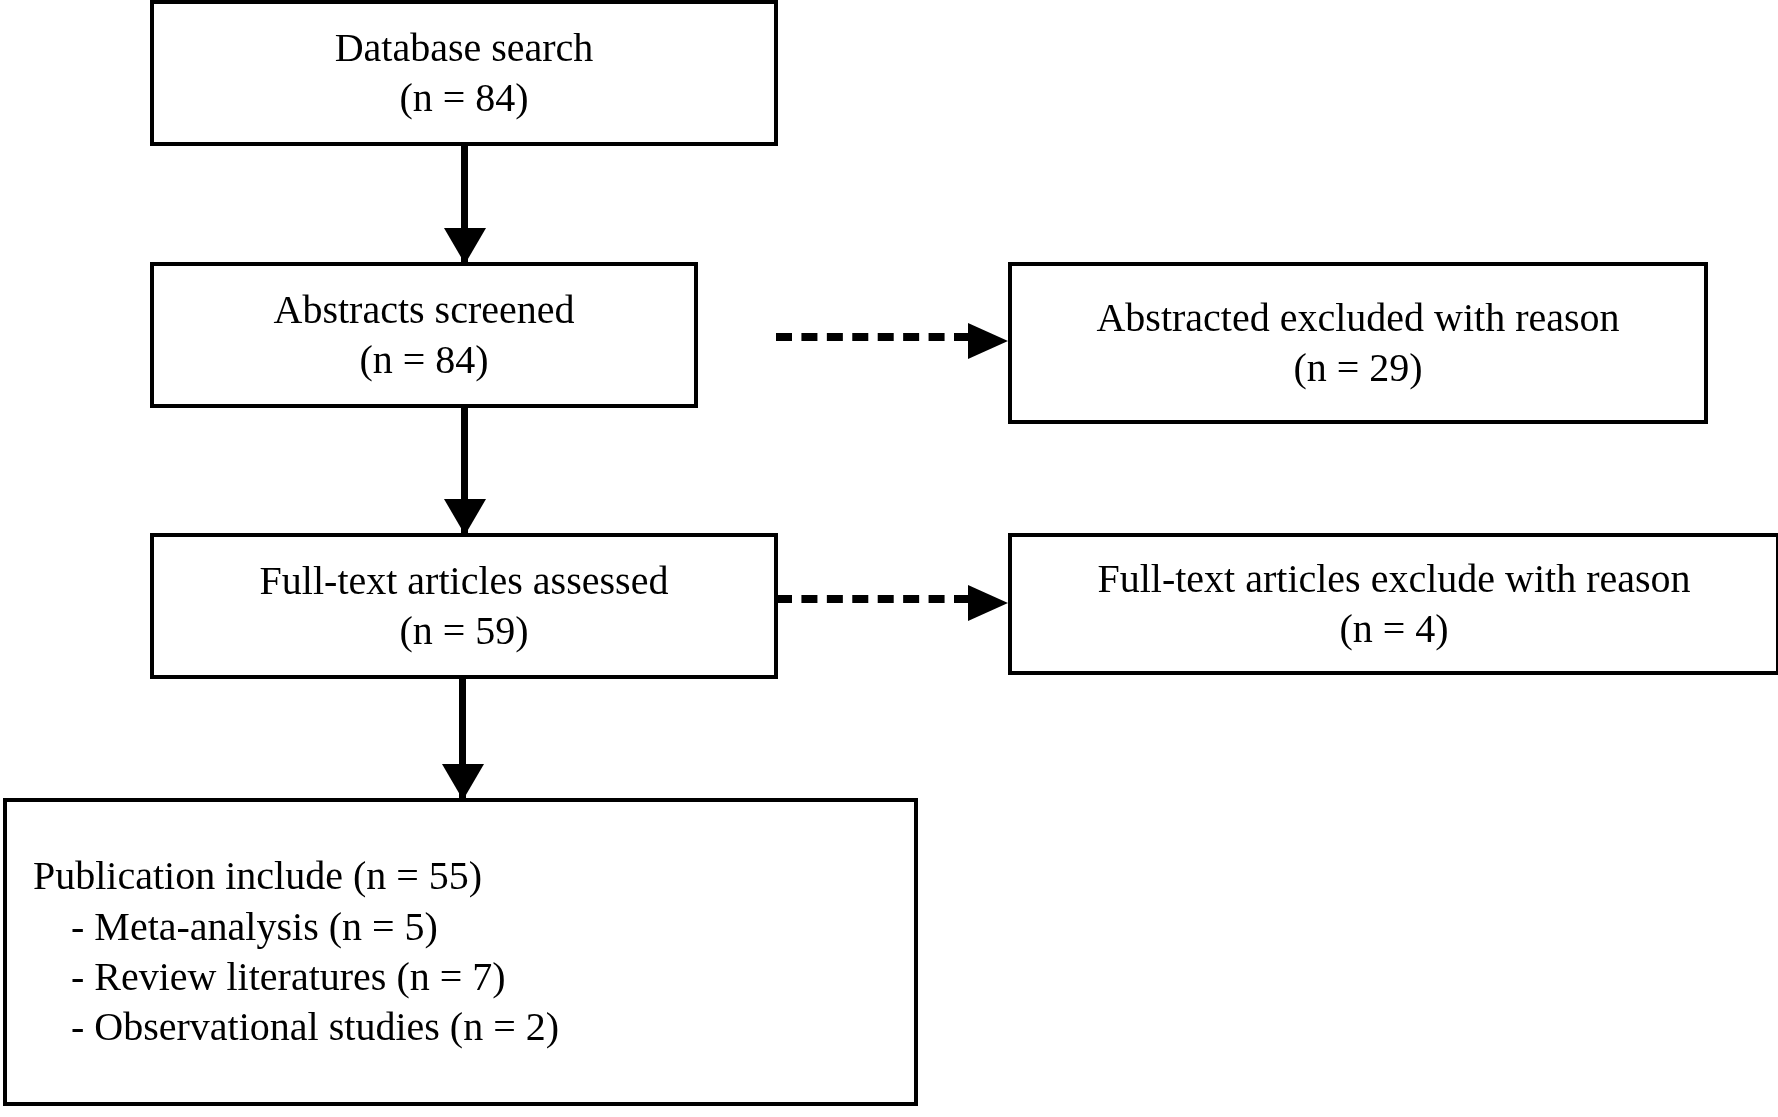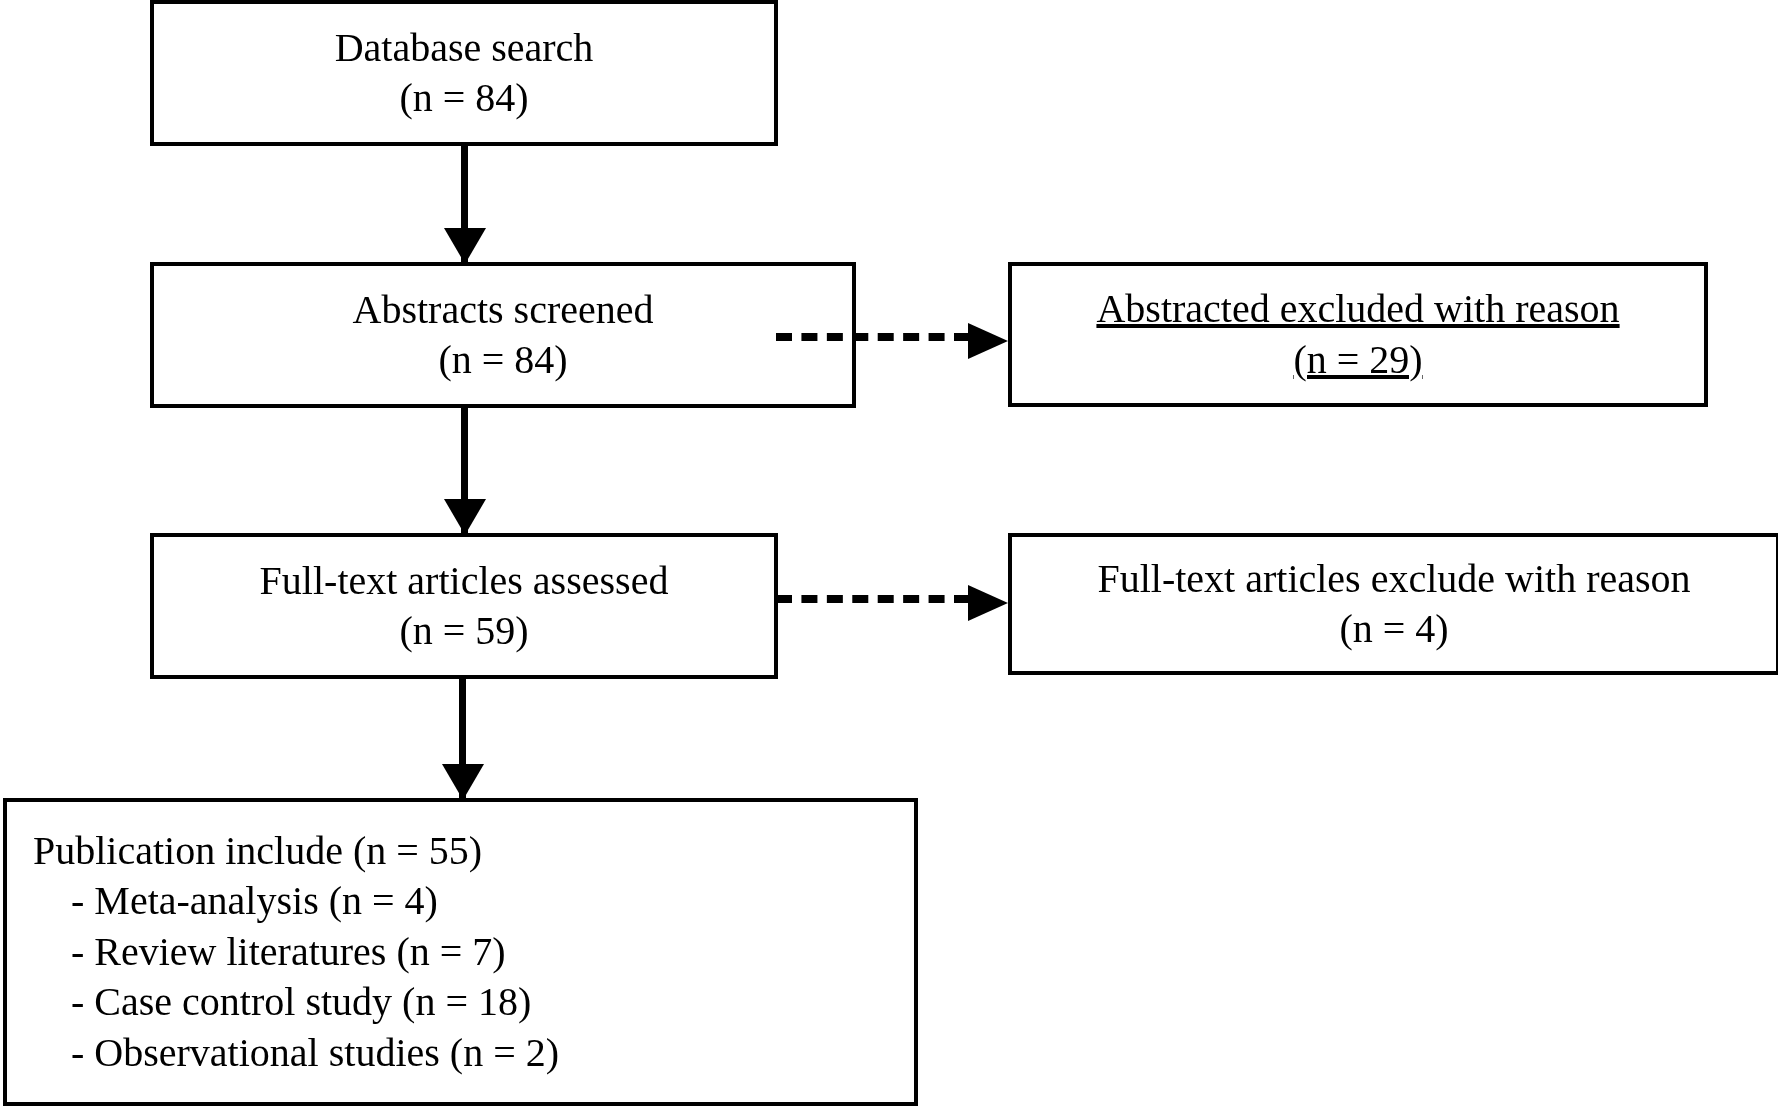--- a/index.html
+++ b/index.html
@@ -31,23 +31,23 @@
   }
   .box .line {
     display: block;
     white-space: pre;
     text-align: center;
   }
 
   
   #box-database  { left: 150px;  top: 0px;   width: 628px; height: 146px; }
   
-  #box-screened  { left: 150px;  top: 262px; width: 706px; height: 146px; }
+  #box-screened  { left: 150px;  top: 262px; width: 548px; height: 146px; }
   
-  #box-excl-abs  { left: 1008px; top: 262px; width: 700px; height: 145px; text-decoration: underline; }
+  #box-excl-abs  { left: 1008px; top: 262px; width: 700px; height: 162px; }
   
   #box-fulltext  { left: 150px;  top: 533px; width: 628px; height: 146px; }
   
   #box-excl-ft   { left: 1008px; top: 533px; width: 772px; height: 142px; }
 
   
   #box-include {
     left: 3px;
     top: 798px;
     width: 915px;
@@ -136,19 +136,18 @@
 
   <div class="box" id="box-excl-ft">
     <span class="line">Full-text articles exclude with reason</span>
     <span class="line">(n = 4)</span>
   </div>
 
   <div class="v-arrow" id="arrow-3"></div>
 
   <div class="box" id="box-include">
     <span class="line">Publication include (n = 55)</span>
-    <span class="line indent">- Meta-analysis (n = 4)</span>
+    <span class="line indent">- Meta-analysis (n = 5)</span>
     <span class="line indent">- Review literatures (n = 7)</span>
-    <span class="line indent">- Case control study (n = 18)</span>
     <span class="line indent">- Observational studies (n = 2)</span>
   </div>
 
 </div>
 
 </body></html>

